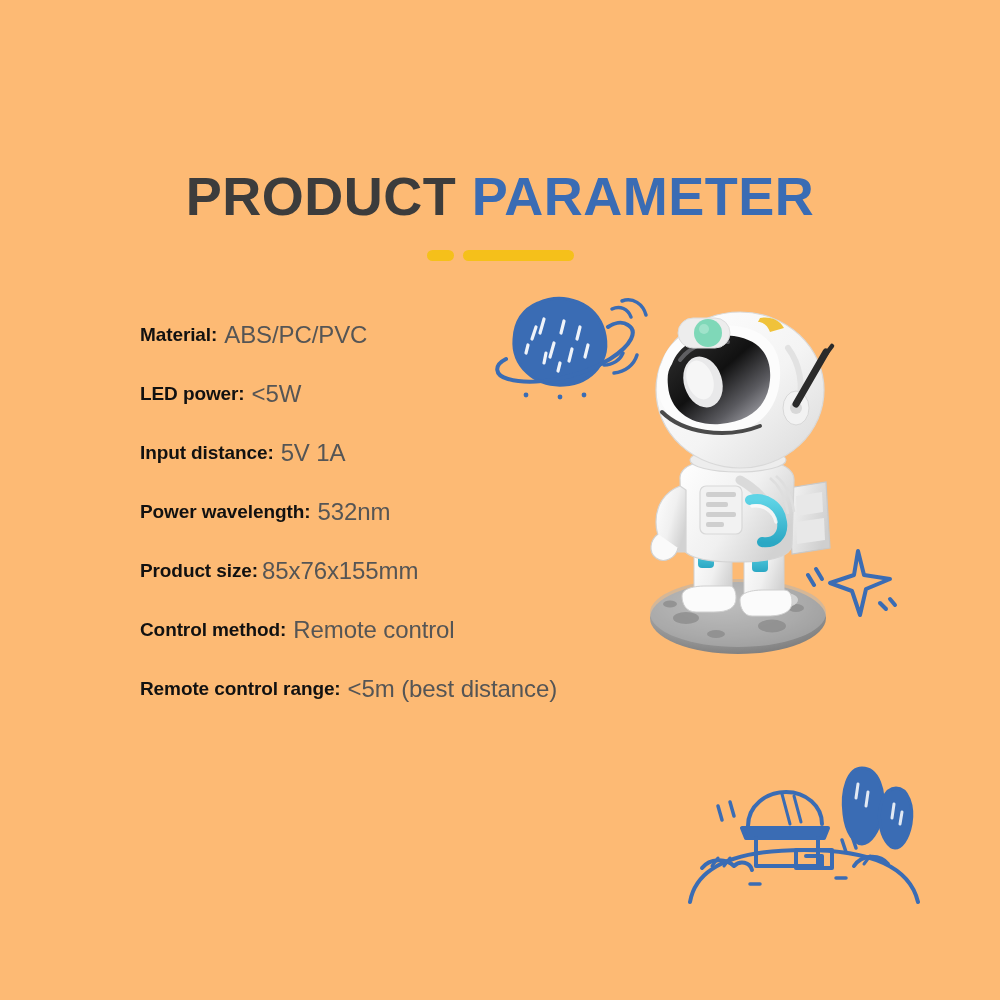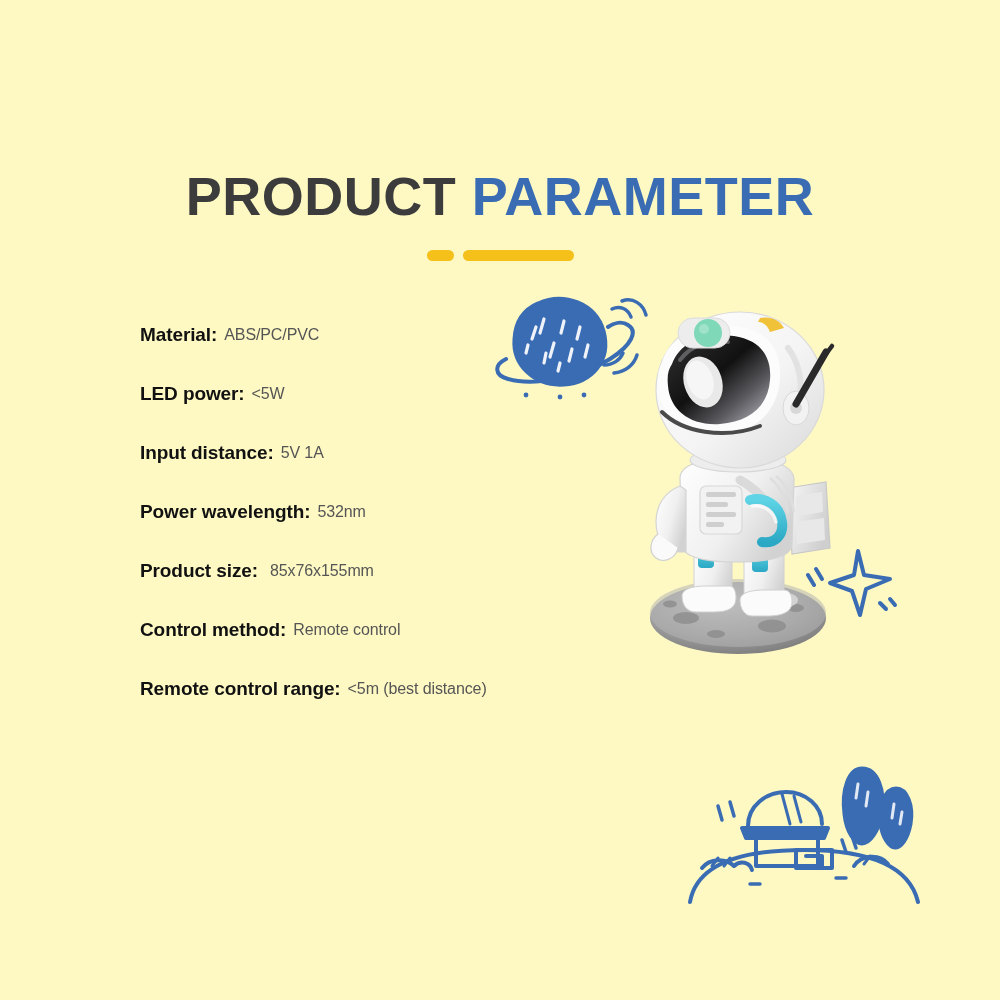--- a/index.html
+++ b/index.html
@@ -12,21 +12,21 @@
     height: 1000px;
     position: relative;
     overflow: hidden;
     font-family: "Liberation Sans", sans-serif;
     -webkit-font-smoothing: antialiased;
   }
 
   .page {
     position: absolute;
     inset: 0;
-    background: #fef9c3;
+    background: #fdba74;
     padding-left: 7px;
   }
 
   
   .title-block {
     position: absolute;
     top: 168px;
     left: 0;
     width: 1000px;
     text-align: center;
@@ -77,27 +77,27 @@
     align-items: center;
     white-space: nowrap;
   }
   .spec-label {
     font-size: 19px;
     font-weight: bold;
     color: #111111;
     letter-spacing: -0.1px;
   }
   .spec-value {
-    font-size: 16px;
+    font-size: 24px;
     font-weight: normal;
     color: #555555;
     letter-spacing: -0.1px;
     margin-left: 7px;
   }
-  .spec-row.extra-gap .spec-value { margin-left: 12px; }
+  .spec-row.extra-gap .spec-value { margin-left: 4px; }
 
   
   .doodle {
     position: absolute;
   }
   .planet-doodle { left: 492px; top: 287px; }
   .star-doodle   { left: 806px; top: 545px; }
   .observatory-doodle { left: 686px; top: 762px; }
 
   

